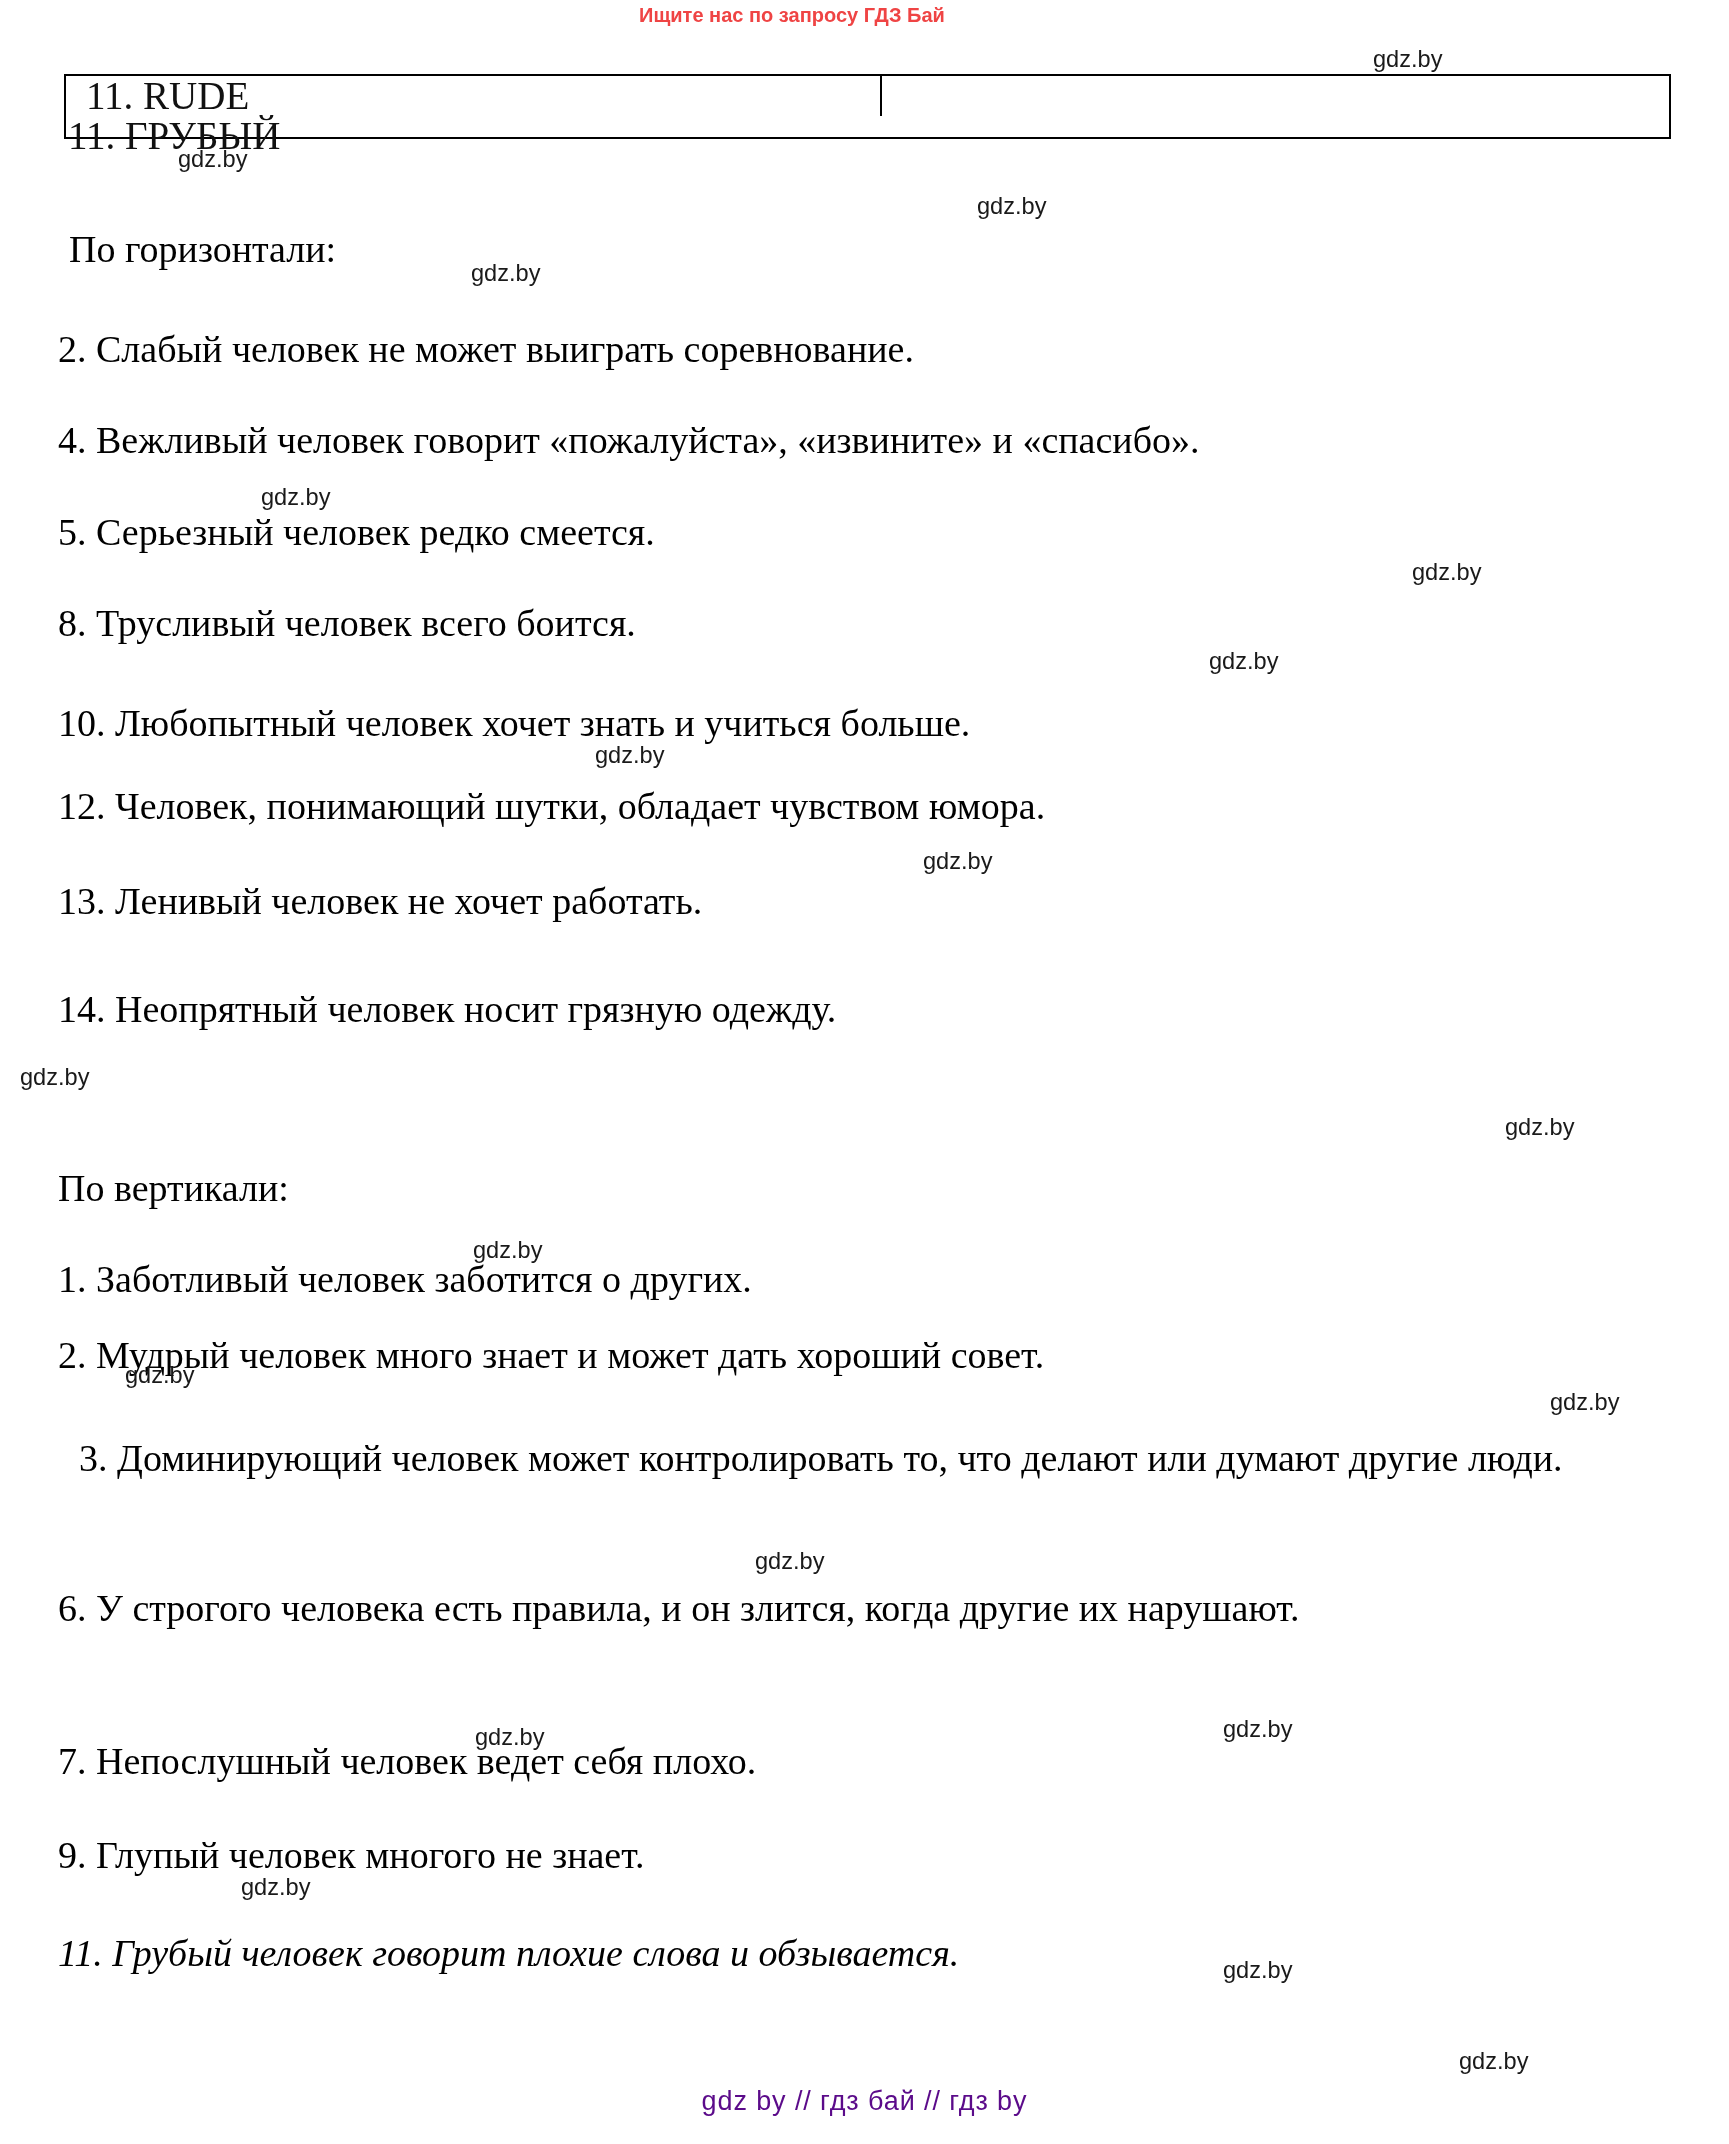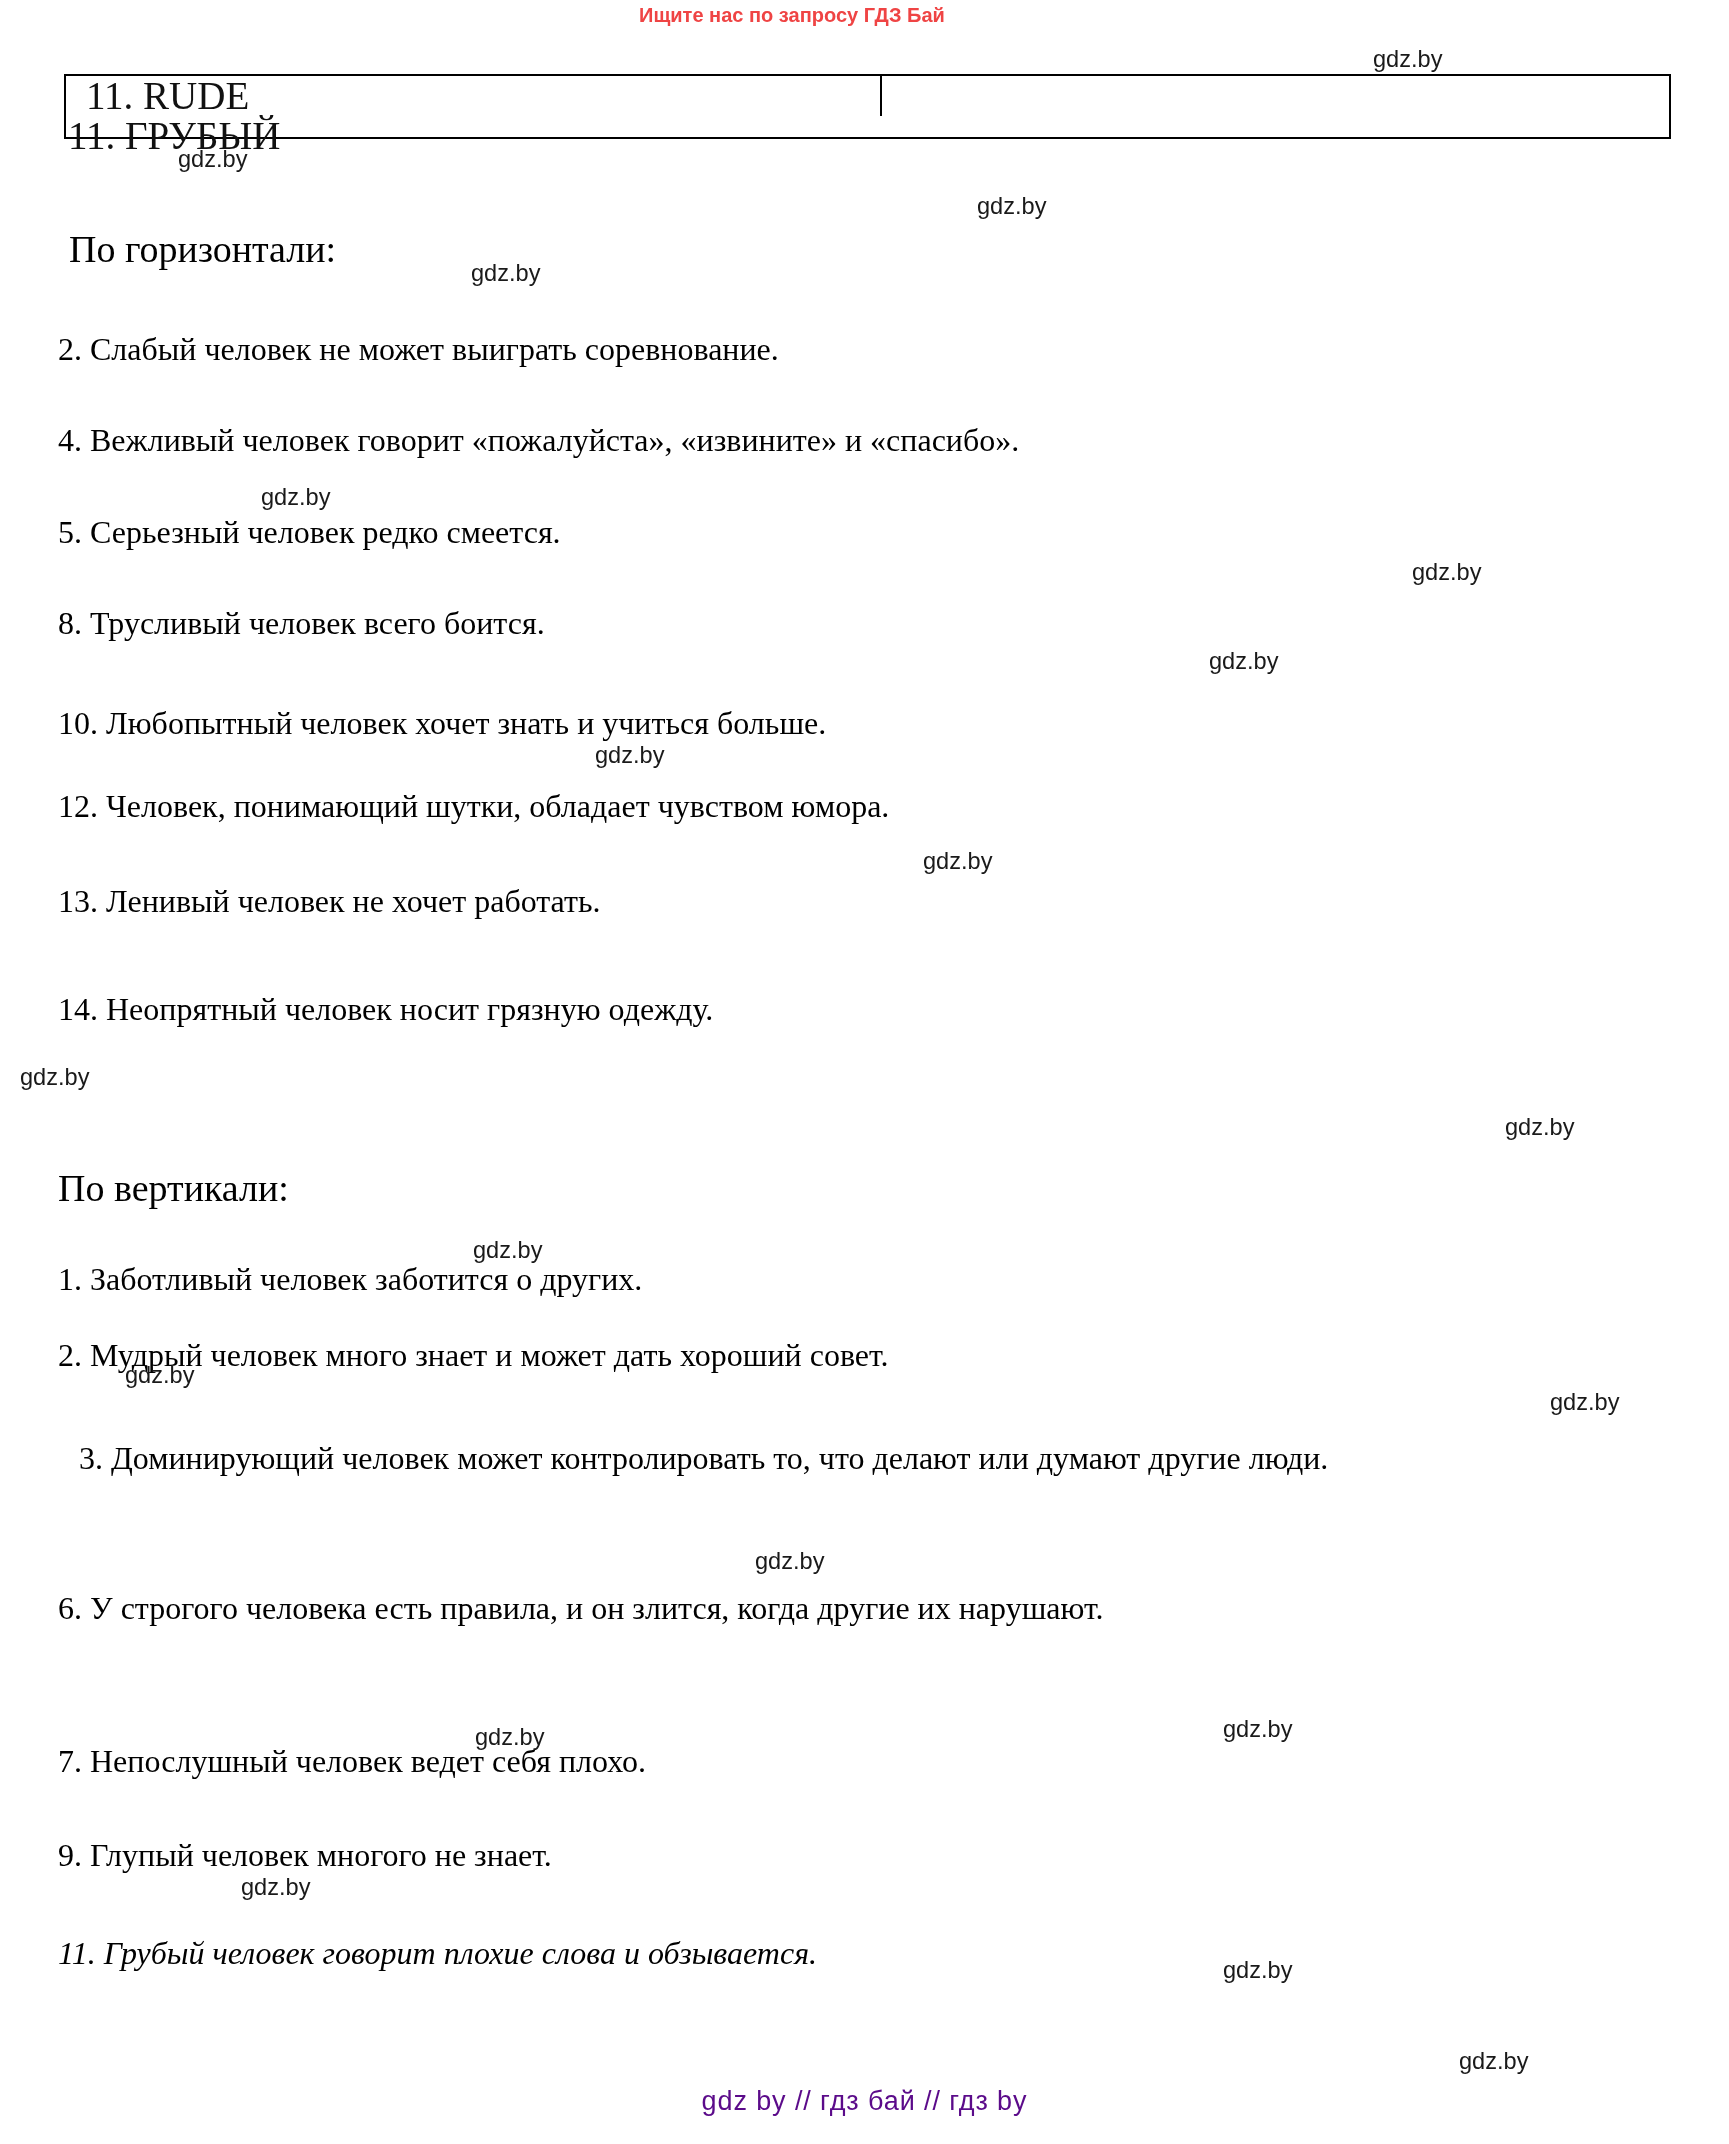--- a/index.html
+++ b/index.html
@@ -78,21 +78,21 @@
     width: 1729px;
   }
   .block-title {
     position: absolute;
     font-size: 38px;
     line-height: 42px;
     white-space: nowrap;
   }
   .clue {
     position: absolute;
-    font-size: 32px;
+    font-size: 38px;
     line-height: 53px;
     white-space: nowrap;
   }
   .clue.wrap {
     white-space: normal;
     width: 1600px;
   }
 
   
   .wm {

